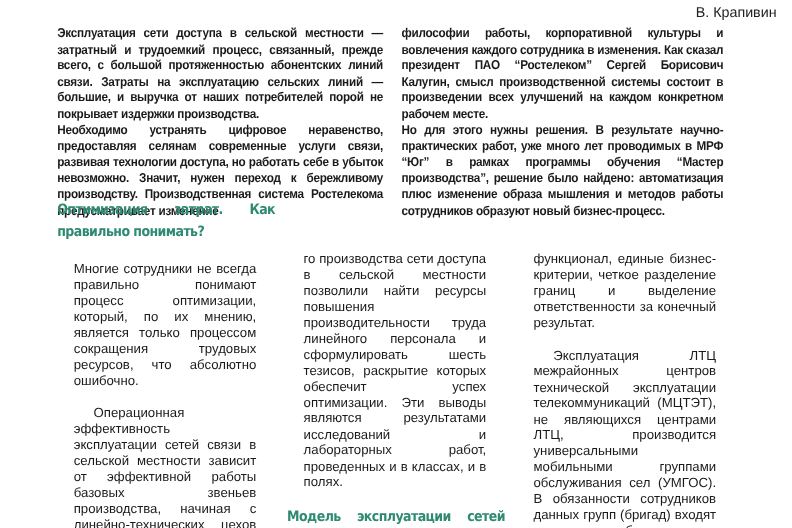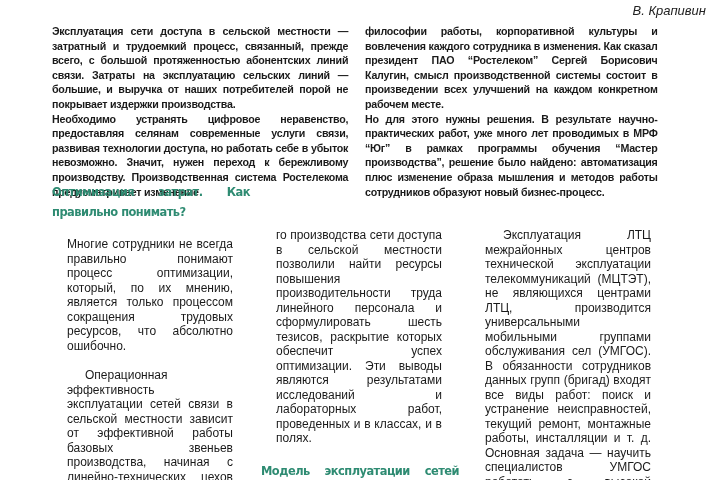--- a/index.html
+++ b/index.html
@@ -1,18 +1,18 @@
 <!DOCTYPE html>
 <html><head>
 <meta charset="utf-8">
 <style>
   html, body { margin:0; padding:0; }
   body { width:720px; height:480px; overflow:hidden; background:#ffffff; position:relative;
          font-family:"Liberation Sans", sans-serif; color:#1a1a1a; }
-  .author { position:absolute; top:3px; right:14px; font-style:italic; font-size:13px; color:#222; }
+  .author { position:absolute; top:3px; right:14px; font-size:13px; color:#222; }
   .lead { position:absolute; top:24px; font-family:"Liberation Sans", sans-serif; font-weight:bold;
           font-size:11.6px; line-height:14.6px; text-align:justify; letter-spacing:-0.25px; transform:scaleX(0.92); transform-origin:left top; }
   .lead p { margin:0; }
   .lead.left { left:52px; width:322px; }
   .lead.right { left:365px; width:318px; }
   .col { position:absolute; top:213px; font-size:12px; line-height:14.5px; text-align:justify; }
   .col p { margin:15px; }
   .col p.ind { text-indent:18px; }
   .col1 { left:52px; width:196px; top:182px; }
   .col2 { left:261px; width:196px; }
@@ -42,14 +42,15 @@
 
 </div>
 
 <div class="col col2">
   <p>го производства сети доступа в сельской местности позволили найти ресурсы повышения производительности труда линейного персонала и сформулировать шесть тезисов, раскрытие которых обеспечит успех оптимизации. Эти выводы являются результатами исследований и лабораторных работ, проведенных и в классах, и в полях.</p>
   <div class="h">Модель эксплуатации сетей связи в сельской местности. Над чем надо работать?</div>
   <p>Основной целью проекта “Реформирование эксплуатации сетей” ПАО “Ростелеком” является реформирование моделей эксплуатации и ...</p>
 </div>
 
 <div class="col col3">
+  <p>функционал, единые бизнес-критерии, четкое разделение границ и выделение ответственности за конечный результат.</p>
   <p class="ind">Эксплуатация ЛТЦ межрайонных центров технической эксплуатации телекоммуникаций (МЦТЭТ), не являющихся центрами ЛТЦ, производится универсальными мобильными группами обслуживания сел (УМГОС). В обязанности сотрудников данных групп (бригад) входят все виды работ: поиск и устранение неисправностей, текущий ремонт, монтажные работы, инсталляции и т. д. Основная задача — научить специалистов УМГОС работать с высокой производительностью труда за счет автоматизации про...</p>
 </div>
 
 </body></html>

